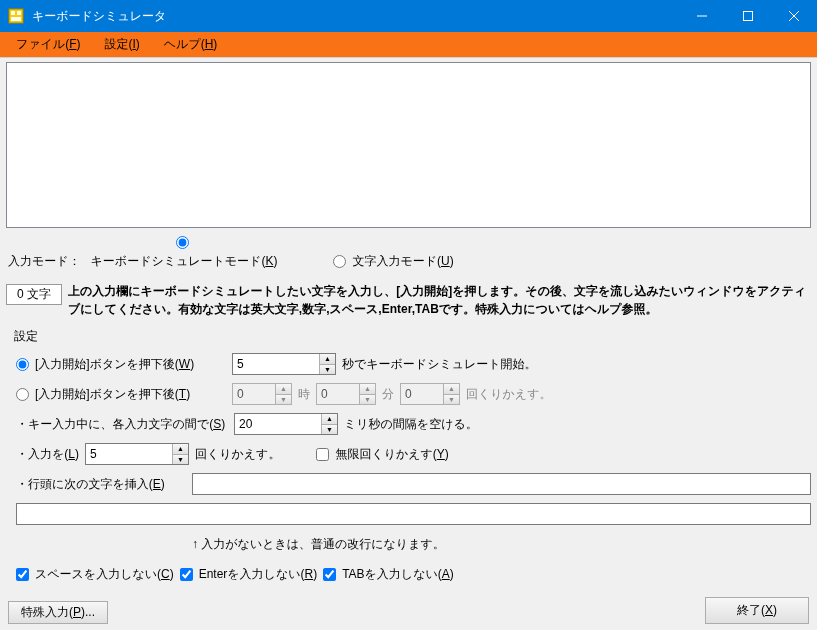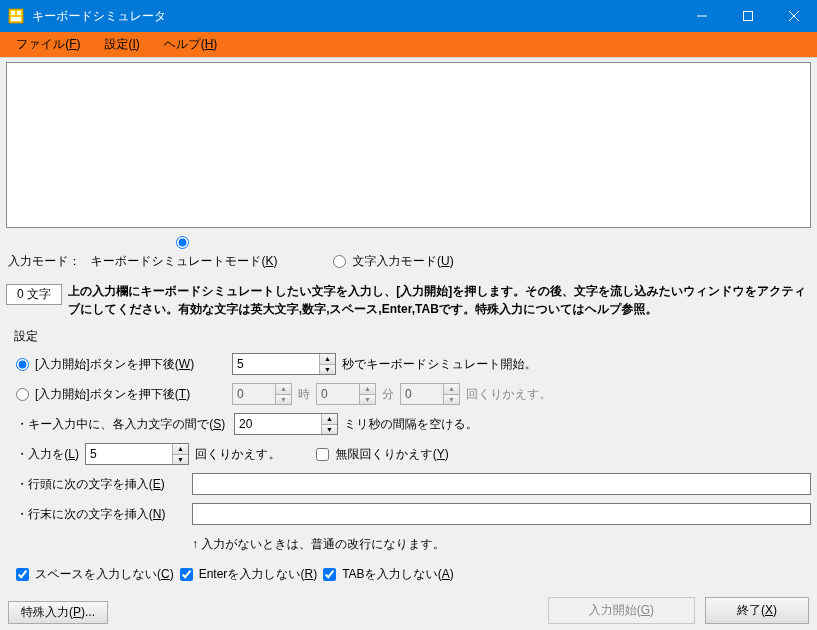--- a/index.html
+++ b/index.html
@@ -289,21 +289,20 @@
         <span>無限回くりかえす(<span class="underline">Y</span>)</span>
       </label>
     </div>
 
     <div class="row">
       <span class="label-col" style="width:170px;">・行頭に次の文字を挿入(<span class="underline">E</span>)</span>
       <input class="text-input" value="" style="">
     </div>
 
     <div class="row">
-      <span class="label-col" style="width:170px;">・行末に次の文字を挿入(<span class="underline">N</span>)</span>
       <input class="text-input" value="" style="">
     </div>
 
     <div class="row">
       <span style="width:170px;"></span>
       <span>↑ 入力がないときは、普通の改行になります。</span>
     </div>
 
     <div class="row" style="">
       <label class="checkbox">
@@ -318,17 +317,16 @@
         <input type="checkbox" checked="" style="">
         <span>TABを入力しない(<span class="underline">A</span>)</span>
       </label>
     </div>
 
   </div>
 
   <div class="bottom-bar">
     <button class="btn">特殊入力(<span class="underline">P</span>)...</button>
     <span class="spacer"></span>
-    <button class="btn big" disabled="">入力開始(<span class="underline">G</span>)</button>
     <button class="btn" style="padding:4px 31px;">終了(<span class="underline">X</span>)</button>
   </div>
 
 </div>
 
 </body></html>

